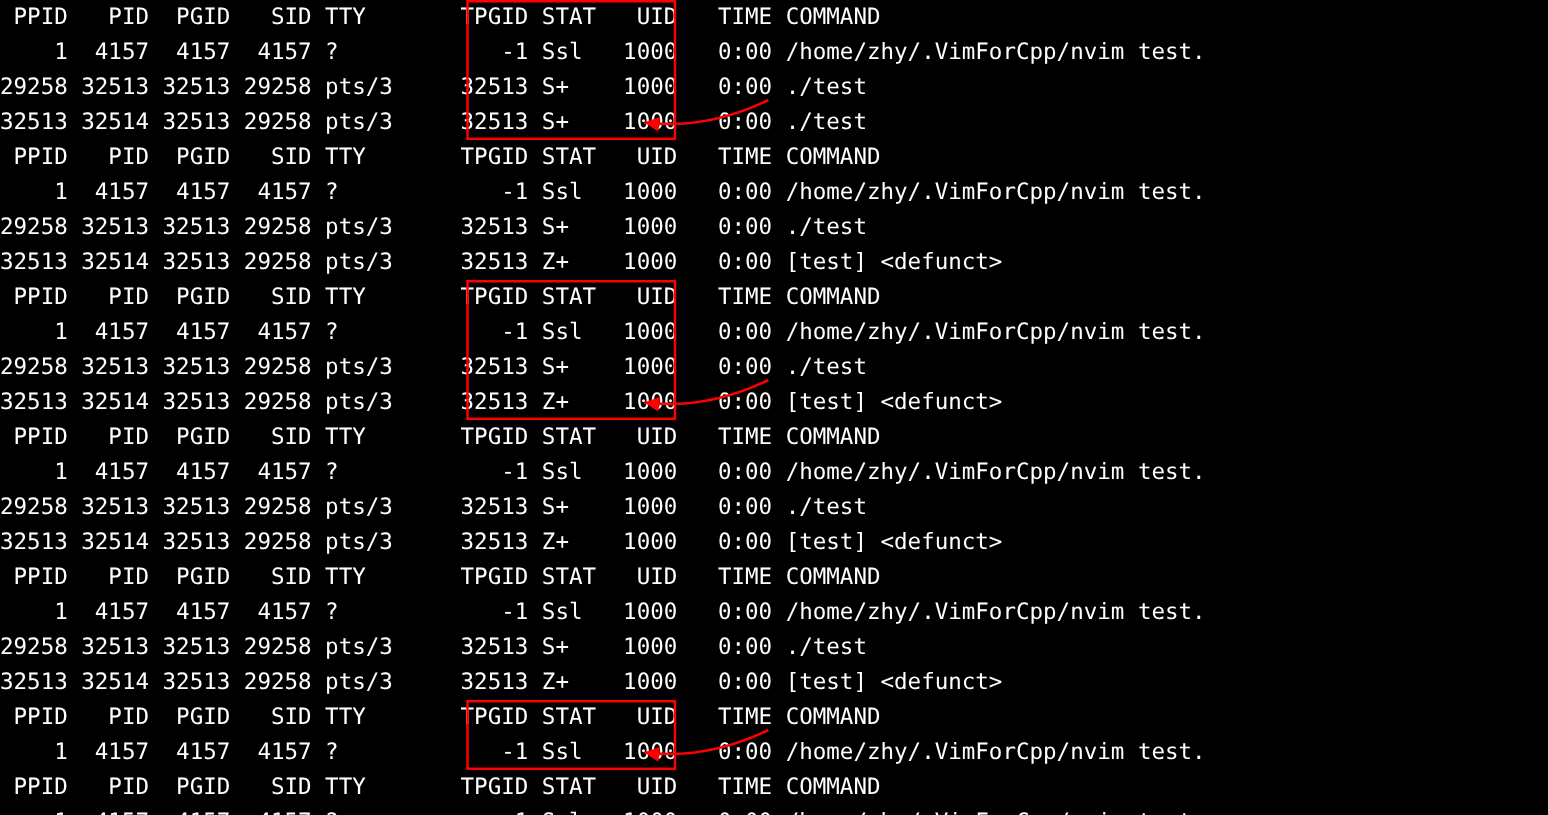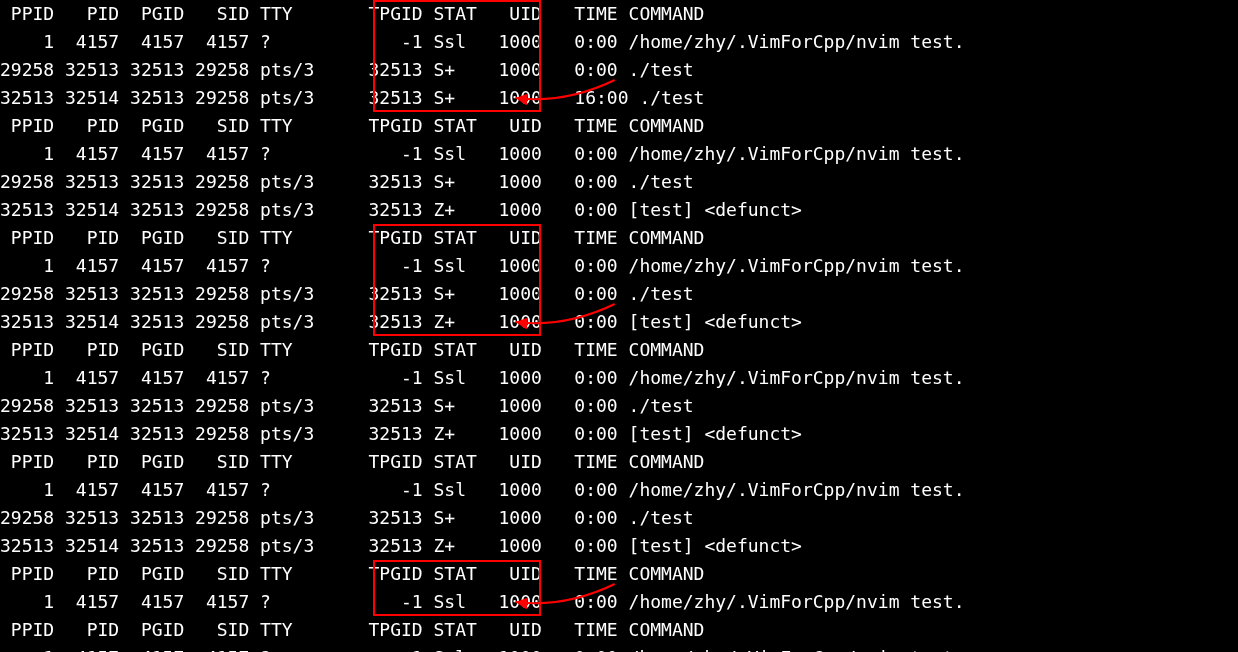--- a/index.html
+++ b/index.html
@@ -8,21 +8,21 @@
   .box{position:absolute;border:2px solid #ff0000;box-sizing:border-box;}
   .arrow{position:absolute;}
 </style>
 </head>
 <body>
 
 <div class="terminal" id="term">
     <div class="row"> PPID   PID  PGID   SID TTY       TPGID STAT   UID   TIME COMMAND</div>
     <div class="row">    1  4157  4157  4157 ?            -1 Ssl   1000   0:00 /home/zhy/.VimForCpp/nvim test.</div>
     <div class="row">29258 32513 32513 29258 pts/3     32513 S+    1000   0:00 ./test</div>
-    <div class="row">32513 32514 32513 29258 pts/3     32513 S+    1000   16:00 ./test</div>
+    <div class="row">32513 32514 32513 29258 pts/3     32513 S+    1000   0:00 ./test</div>
     <div class="row"> PPID   PID  PGID   SID TTY       TPGID STAT   UID   TIME COMMAND</div>
     <div class="row">    1  4157  4157  4157 ?            -1 Ssl   1000   0:00 /home/zhy/.VimForCpp/nvim test.</div>
     <div class="row">29258 32513 32513 29258 pts/3     32513 S+    1000   0:00 ./test</div>
     <div class="row">32513 32514 32513 29258 pts/3     32513 Z+    1000   0:00 [test] &lt;defunct&gt;</div>
     <div class="row"> PPID   PID  PGID   SID TTY       TPGID STAT   UID   TIME COMMAND</div>
     <div class="row">    1  4157  4157  4157 ?            -1 Ssl   1000   0:00 /home/zhy/.VimForCpp/nvim test.</div>
     <div class="row">29258 32513 32513 29258 pts/3     32513 S+    1000   0:00 ./test</div>
     <div class="row">32513 32514 32513 29258 pts/3     32513 Z+    1000   0:00 [test] &lt;defunct&gt;</div>
     <div class="row"> PPID   PID  PGID   SID TTY       TPGID STAT   UID   TIME COMMAND</div>
     <div class="row">    1  4157  4157  4157 ?            -1 Ssl   1000   0:00 /home/zhy/.VimForCpp/nvim test.</div>

